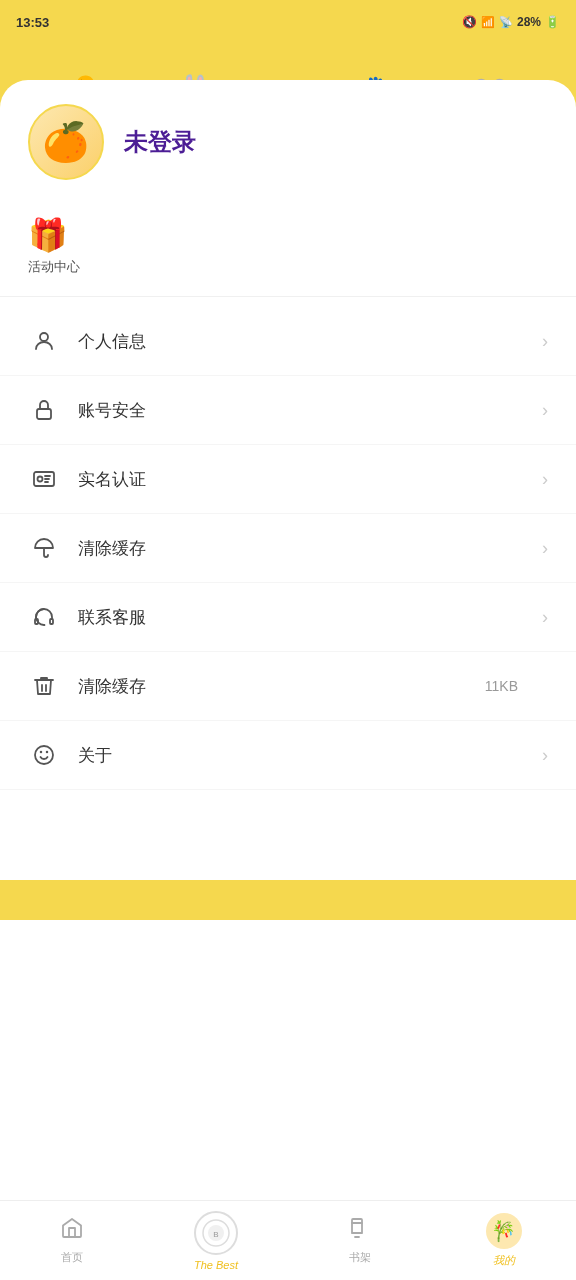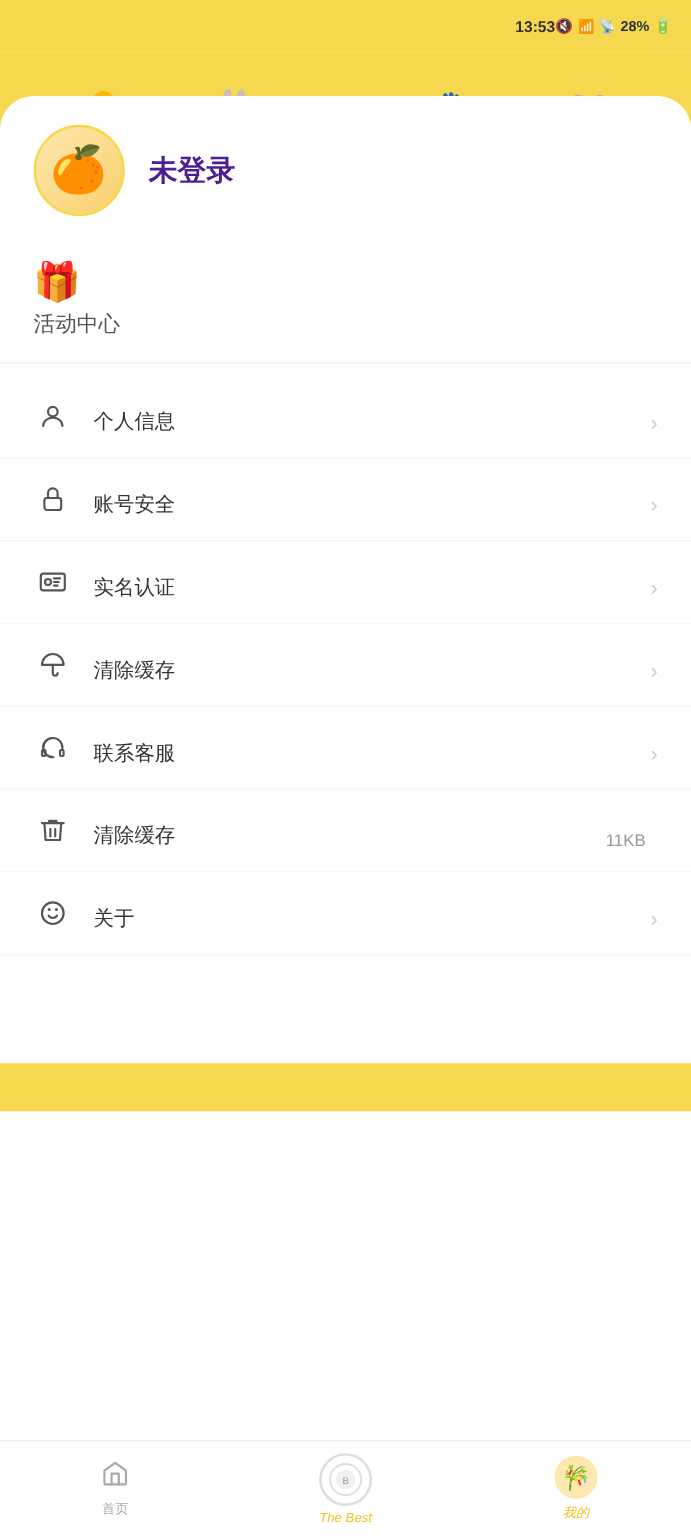--- a/index.html
+++ b/index.html
@@ -13,21 +13,21 @@
       overflow-x: hidden;
     }
 
     
     .status-bar {
       width: 100%;
       height: 44px;
       background: #f5d84e;
       display: flex;
       align-items: center;
-      justify-content: flex-end;
+      justify-content: space-between;
       padding: 0 16px;
       font-size: 13px;
       font-weight: 600;
     }
     .status-left { color: #333; }
     .status-right { display: flex; align-items: center; gap: 4px; color: #333; font-size: 12px; }
 
     
     .header-area {
       width: 100%;
@@ -92,38 +92,38 @@
       padding: 20px 28px 10px;
       display: flex;
       flex-direction: column;
       align-items: flex-start;
     }
     .activity-icon {
       font-size: 32px;
       margin-bottom: 4px;
     }
     .activity-label {
-      font-size: 18px;
+      font-size: 13px;
       color: #555;
     }
 
     
     .divider {
       height: 1px;
       background: #f0f0f0;
       margin: 10px 0;
     }
 
     
     .menu-list {
       padding: 0 0;
     }
     .menu-item {
       display: flex;
-      align-items: flex-end;
+      align-items: center;
       padding: 18px 28px;
       border-bottom: 1px solid #f5f5f5;
       cursor: pointer;
       position: relative;
     }
     .menu-icon {
       width: 32px;
       height: 32px;
       display: flex;
       align-items: center;
@@ -141,21 +141,21 @@
       stroke-linejoin: round;
     }
     .menu-label {
       font-size: 17px;
       color: #333;
       flex: 1;
     }
     .menu-value {
       font-size: 14px;
       color: #999;
-      margin-right: 4px;
+      margin-right: 24px;
     }
     .menu-chevron {
       color: #ccc;
       font-size: 18px;
       font-weight: 300;
     }
 
     
     .bottom-nav {
       position: fixed;
@@ -360,20 +360,30 @@
     <div class="nav-center-icon">
       <svg width="28" height="28" viewBox="0 0 28 28" fill="none">
         <circle cx="14" cy="14" r="13" stroke="#ddd" stroke-width="1.5" fill="white"></circle>
         <circle cx="14" cy="14" r="8" fill="#f0f0f0"></circle>
         <text x="14" y="18" text-anchor="middle" font-size="8" fill="#999" font-family="sans-serif">B</text>
       </svg>
     </div>
     <span class="nav-label active">The Best</span>
   </div>
 
+  <div class="nav-item">
+    <div class="nav-icon">
+      <svg width="24" height="24" viewBox="0 0 24 24" fill="none" stroke="#aaa" stroke-width="1.8" stroke-linecap="round" stroke-linejoin="round">
+        <rect x="4" y="3" width="10" height="14" rx="1"></rect>
+        <path d="M4 17h10M7 21h4"></path>
+        <line x1="4" y1="7" x2="14" y2="7"></line>
+      </svg>
+    </div>
+    <span class="nav-label">书架</span>
+  </div>
 
   <div class="nav-item">
     <div class="nav-avatar">
       <span style="font-size:20px;">🎋</span>
     </div>
     <span class="nav-label active">我的</span>
   </div>
 
 </div>
 

